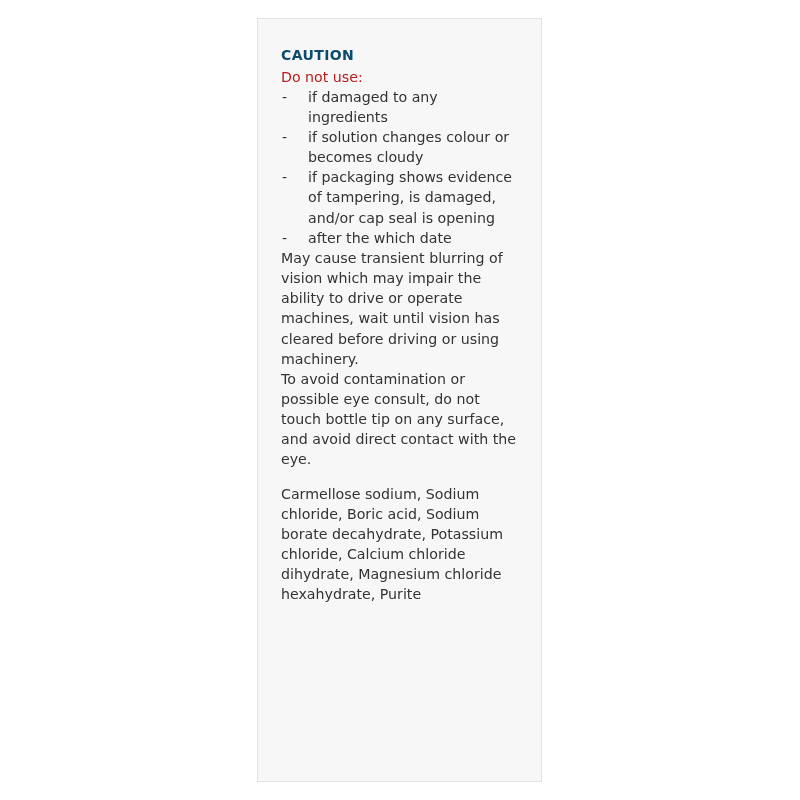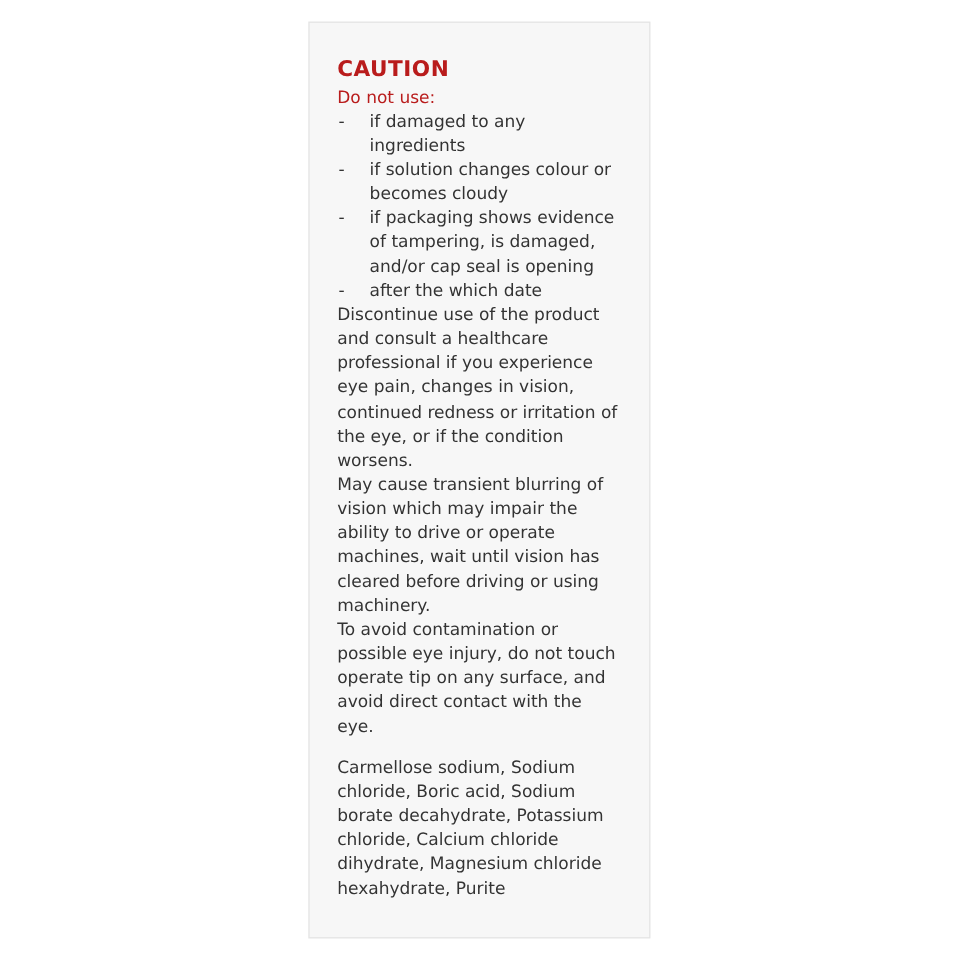--- a/index.html
+++ b/index.html
@@ -25,22 +25,22 @@
     height: 764px;
     background: #f7f7f7;
     border: 1px solid #e3e3e3;
     box-sizing: border-box;
   }
   .panel-inner {
     padding: 28px 22px 10px 23px;
     box-sizing: border-box;
   }
   .section-heading {
-    color: #b91c1c;
-    font-size: 18px;
+    color: #0c4a6e;
+    font-size: 14px;
     font-weight: bold;
     letter-spacing: 0.4px;
     margin: 0 0 2px 0;
     line-height: 1.25;
   }
   .body-text {
     color: #b91c1c;
     font-size: 14.2px;
     line-height: 1.42;
     margin: 0;
@@ -94,23 +94,22 @@
         <li>
           <span class="dash">-</span>
           <span>if packaging shows evidence of tampering, is damaged, and/or cap seal is opening</span>
         </li>
         <li>
           <span class="dash">-</span>
           <span>after the which date</span>
         </li>
       </ul>
 
-      <p class="para">Discontinue use of the product and consult a healthcare professional if you experience eye pain, changes in vision, continued redness or irritation of the eye, or if the condition worsens.</p>
       <p class="para">May cause transient blurring of vision which may impair the ability to drive or operate machines, wait until vision has cleared before driving or using machinery.</p>
-      <p class="para">To avoid contamination or possible eye injury, do not touch operate tip on any surface, and avoid direct contact with the eye.</p>
+      <p class="para">To avoid contamination or possible eye consult, do not touch bottle tip on any surface, and avoid direct contact with the eye.</p>
 
       <div class="gap-md"></div>
 
 
       <p class="para"><span>Carmellose sodium, Sodium chloride, Boric acid, Sodium borate decahydrate, Potassium chloride, Calcium chloride dihydrate, Magnesium chloride hexahydrate, Purite</span></p>
 
     </div>
   </div>
 </div>
 

